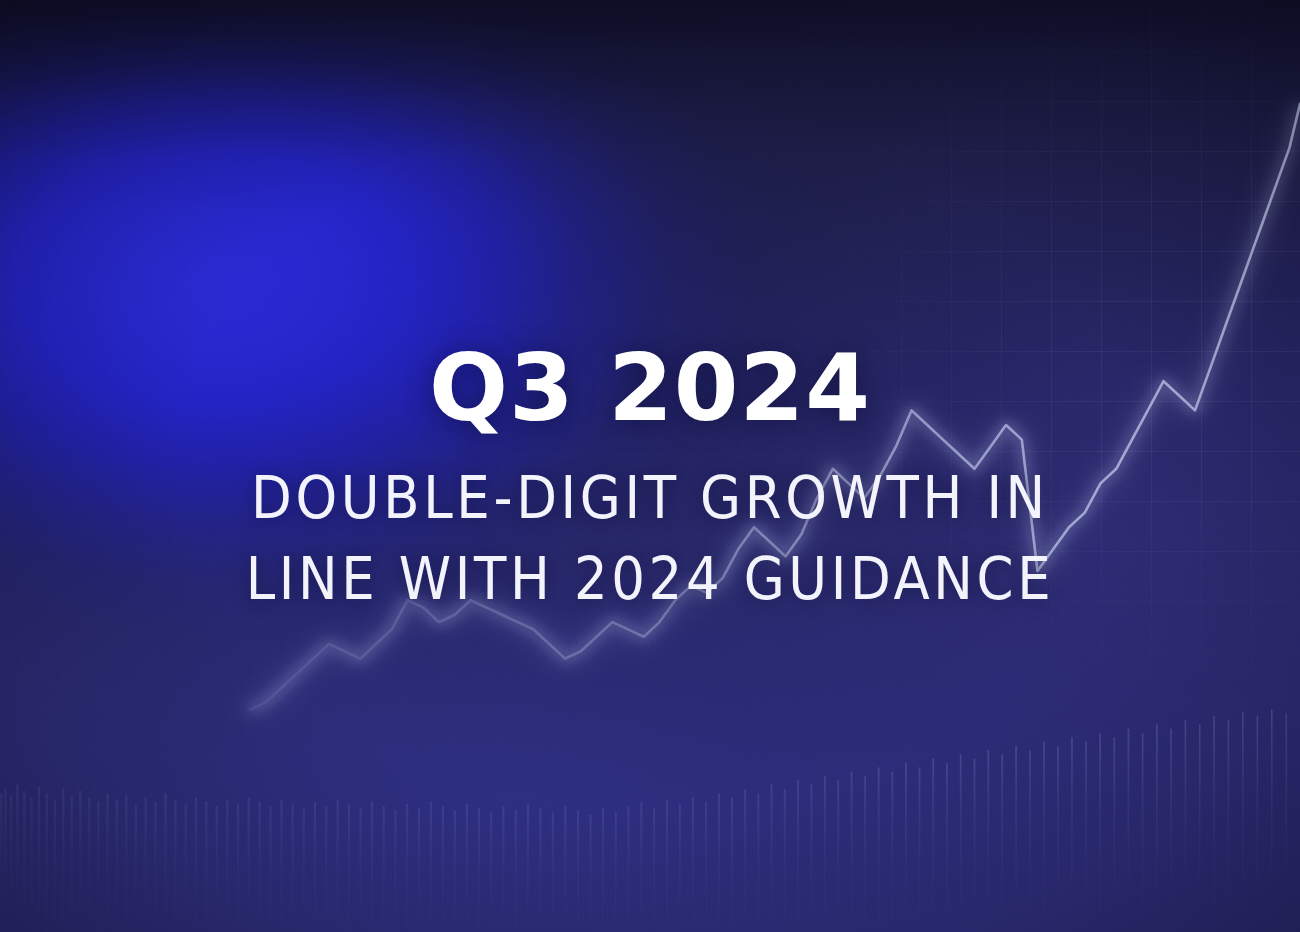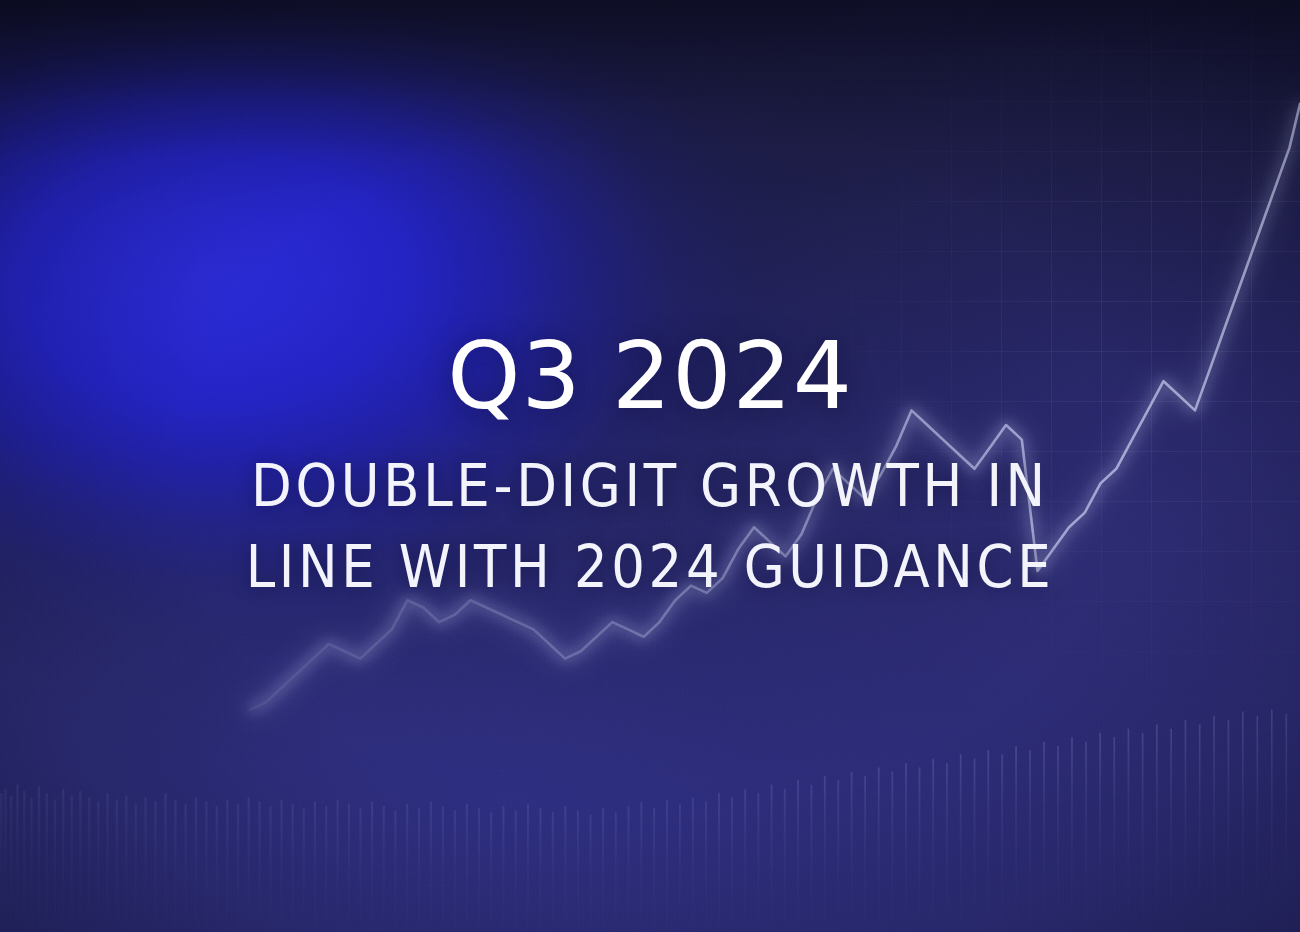--- a/index.html
+++ b/index.html
@@ -124,23 +124,23 @@
   
   #text-block {
     position: absolute;
     left: 0;
     right: 0;
     top: 326px;
     text-align: center;
     z-index: 20;
   }
   #headline {
-    margin: 4px;
+    margin: 16px;
     font-family: "DejaVu Sans", sans-serif;
-    font-weight: 400;
+    font-weight: 700;
     font-size: 93px;
     line-height: 1.0;
     letter-spacing: 1px;
     color: #ffffff;
     text-shadow: 0 2px 26px rgba(10,10,45,0.55);
   }
   #subheadline {
     margin: 22px 0 0 0;
     font-family: "DejaVu Sans", sans-serif;
     font-weight: 400;

